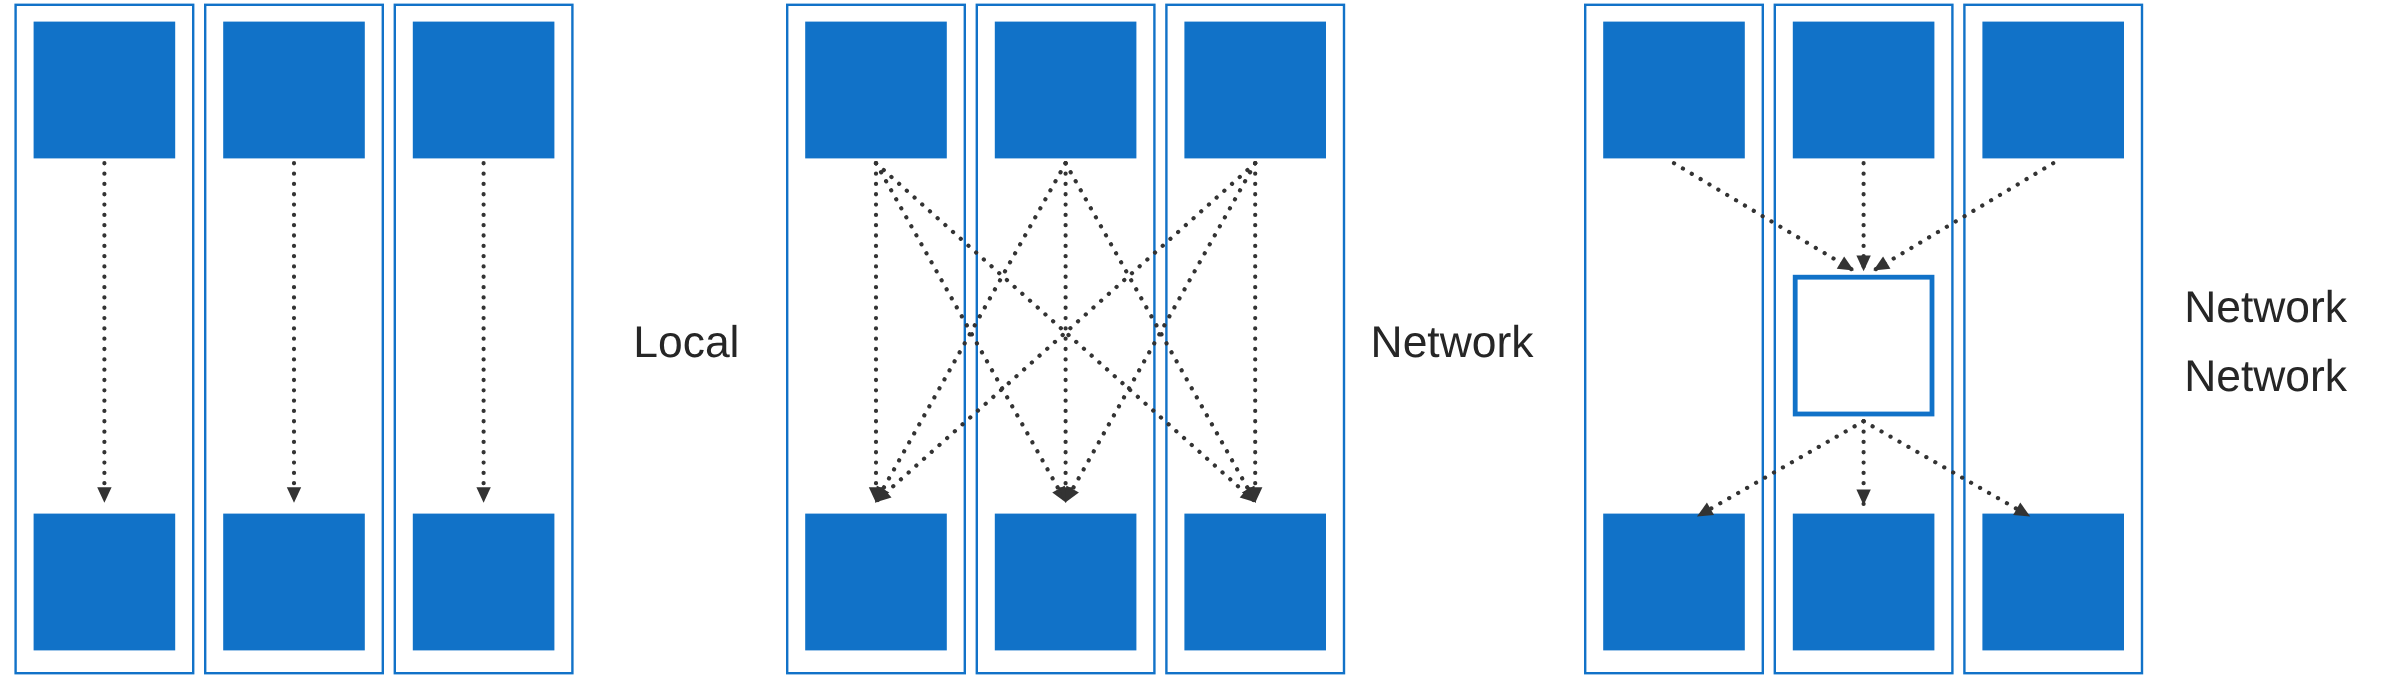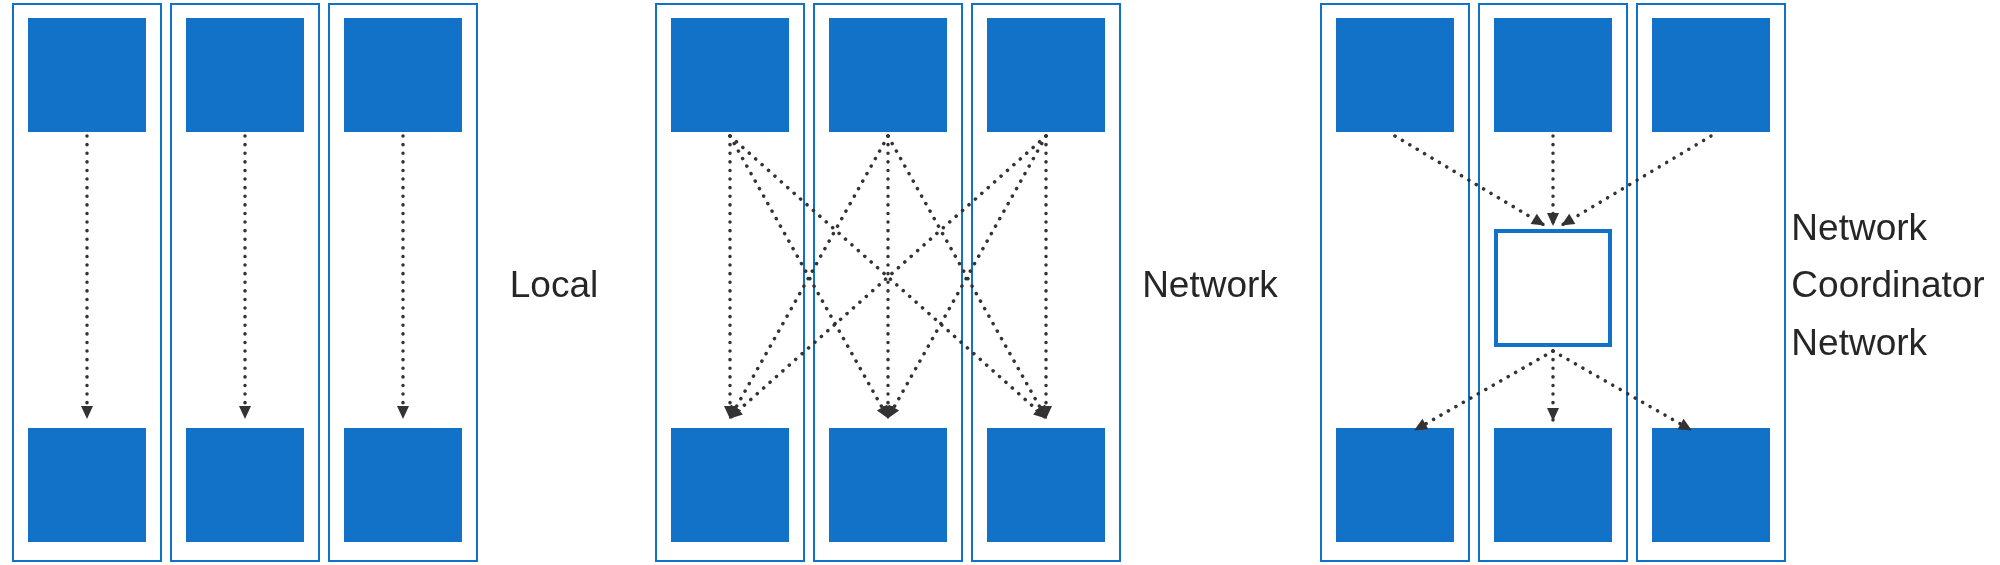--- a/index.html
+++ b/index.html
@@ -143,23 +143,22 @@
       <line x1="1046" y1="136" x2="888" y2="418" marker-end="url(#ah)"></line>
       <line x1="1046" y1="136" x2="1046" y2="418" marker-end="url(#ah)"></line>
       <line x1="1395" y1="136" x2="1544" y2="225" marker-end="url(#ah)"></line>
       <line x1="1553" y1="136" x2="1553" y2="225" marker-end="url(#ah)"></line>
       <line x1="1711" y1="136" x2="1562" y2="225" marker-end="url(#ah)"></line>
       <line x1="1553" y1="351" x2="1415" y2="430" marker-end="url(#ah)"></line>
       <line x1="1553" y1="351" x2="1553" y2="420" marker-end="url(#ah)"></line>
       <line x1="1553" y1="351" x2="1691" y2="430" marker-end="url(#ah)"></line>
     </svg>
 
-  <div class="label" style="left:554px;top:285px">Local</div>
+  <div class="label" style="left:572px;top:285px">Local</div>
 
   <div class="label" style="left:1210px;top:285px">Network</div>
 
   <div class="label" style="left:1888px;top:285px">
     <div>Network</div>
-    <div>Coordinator</div>
     <div>Network</div>
   </div>
 
 </div>
 
 </body></html>

